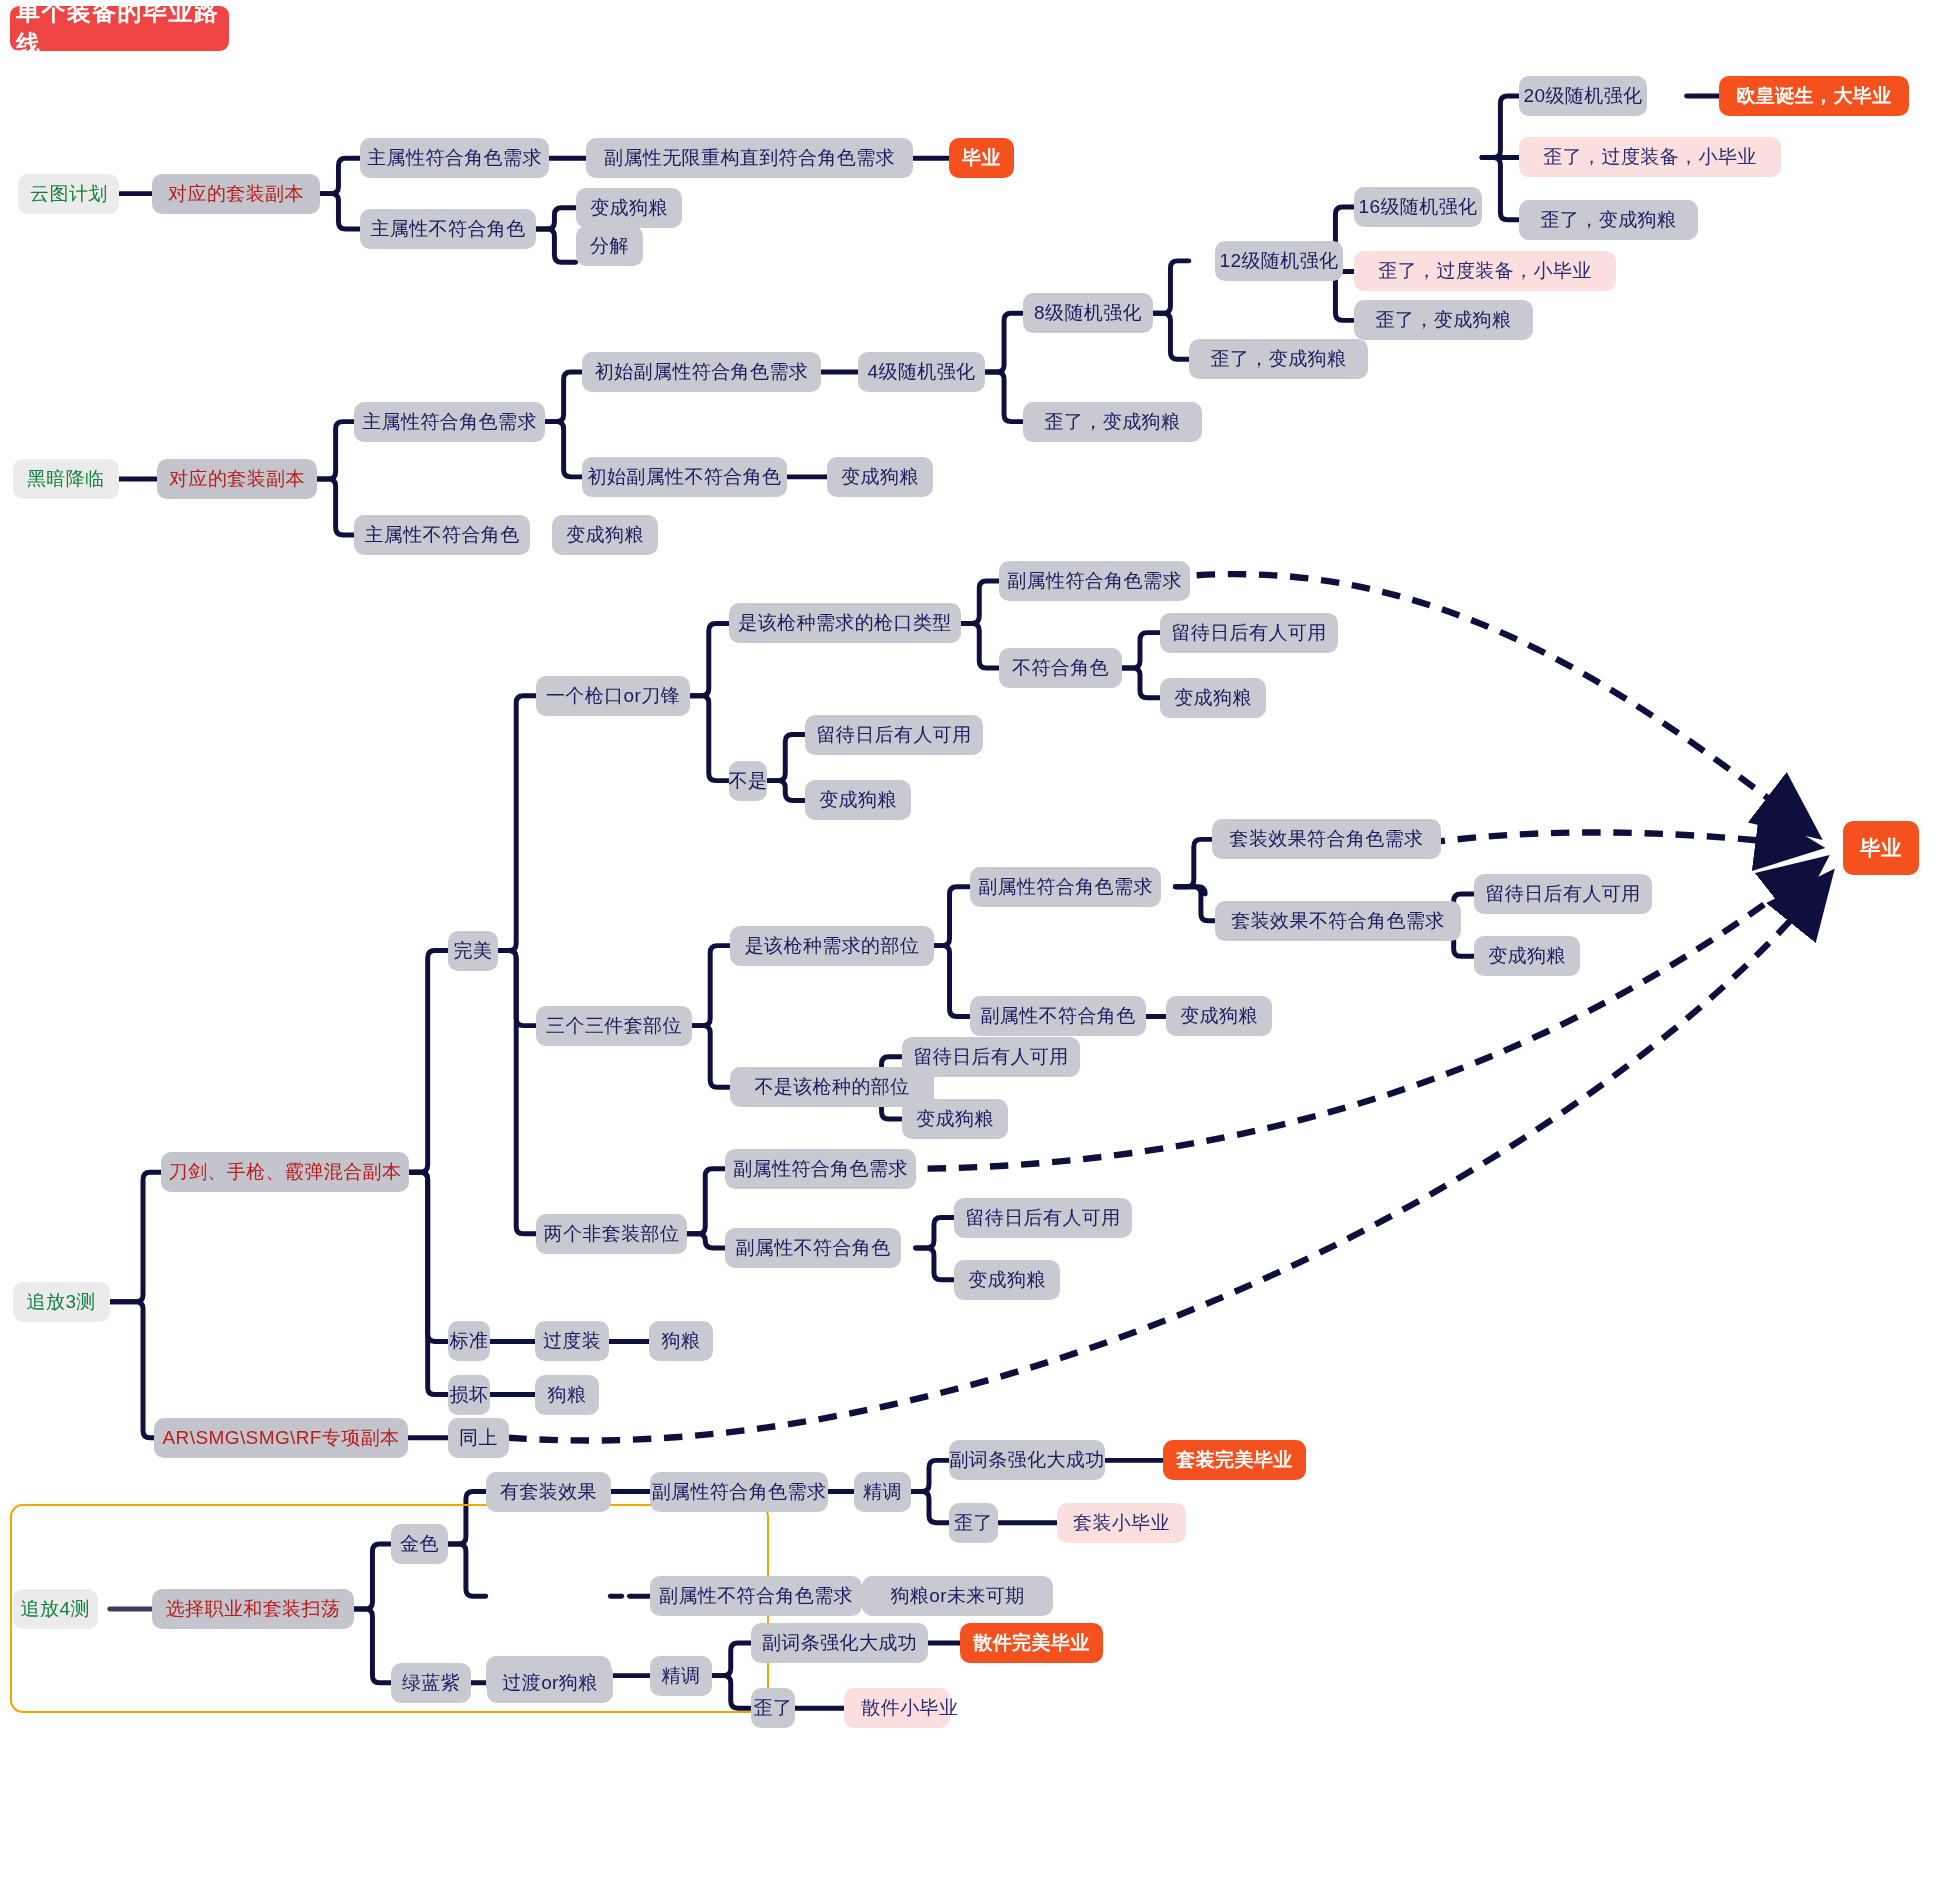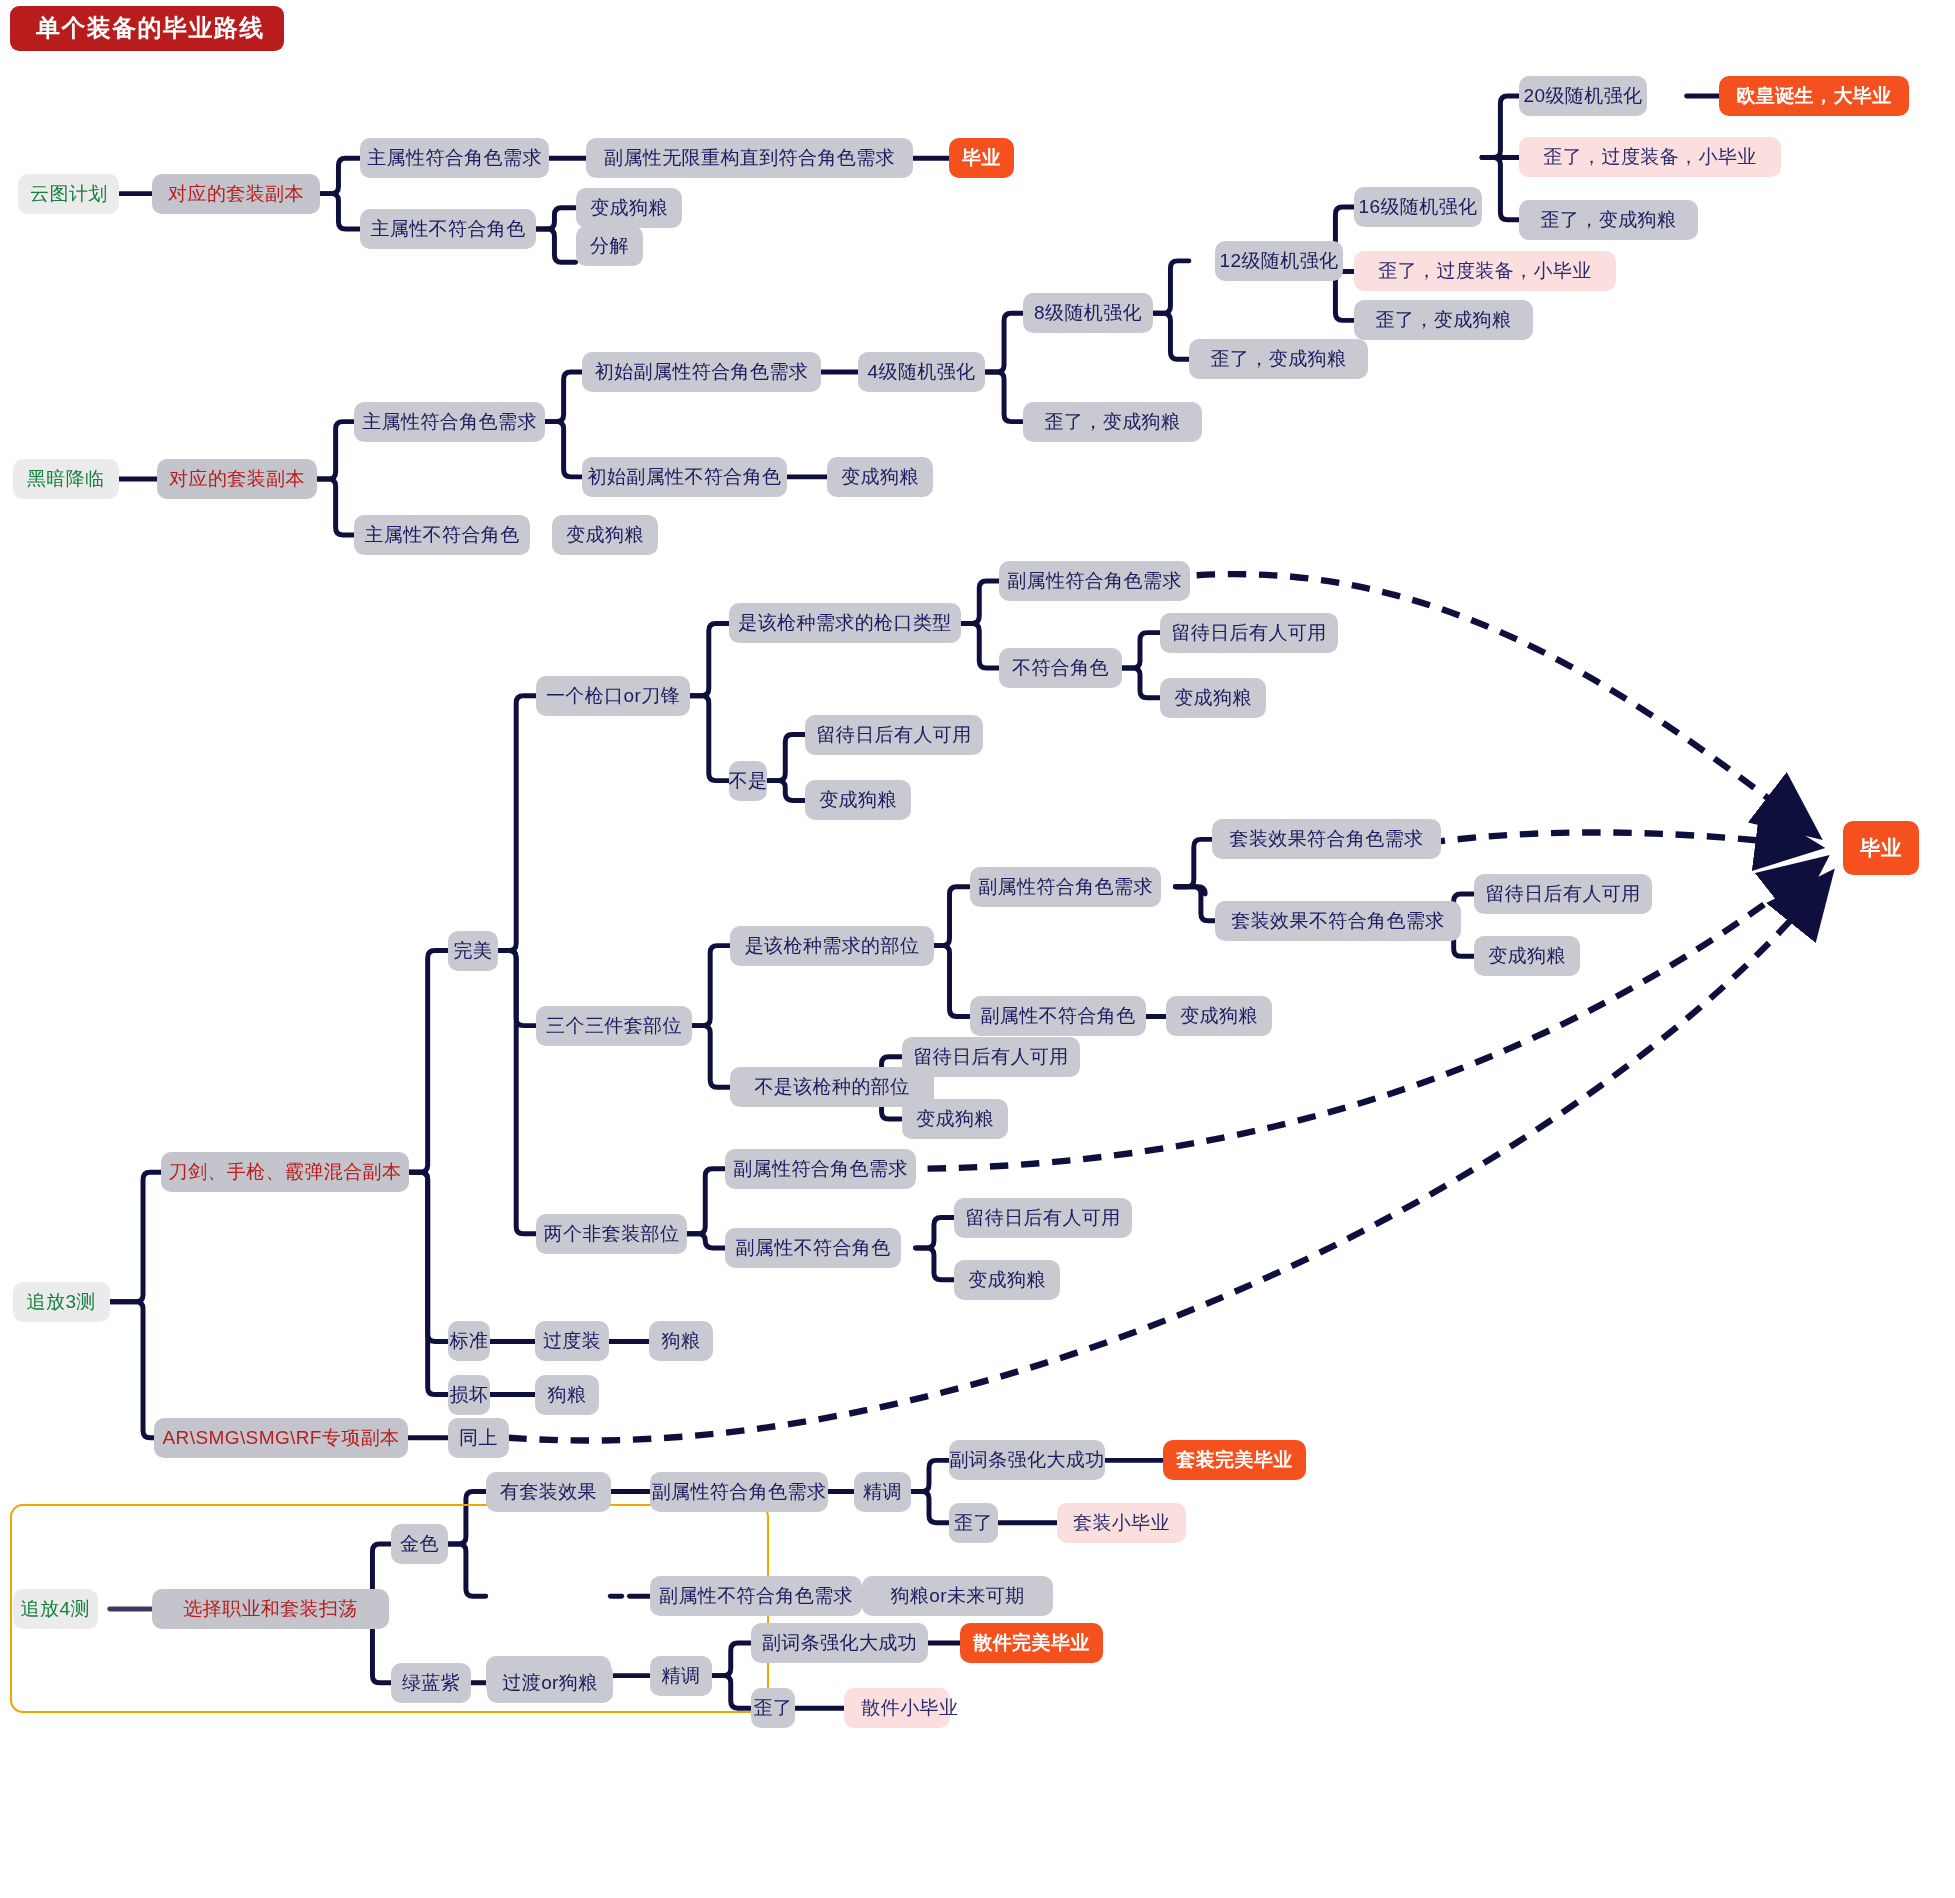--- a/index.html
+++ b/index.html
@@ -22,24 +22,24 @@
     padding:0 11.3px;
     letter-spacing:0.4px;
   }
   .n-root{background:#ebebeb;color:#15803d;}
   .n-gray{background:#c9c9d2;color:#1b1b5e;}
   .n-gray2{background:#c4c4cc;color:#b91c1c;}
   .n-pink{background:#fbdede;color:#2b2b6e;}
   .n-orange{background:#f4511e;color:#ffffff;font-weight:bold;}
 
   #title{
-    position:absolute;left:10px;top:5.7px;width:274px;height:45px;
-    background:#b91c1c;border-radius:9.2px;
+    position:absolute;left:10px;top:5.7px;width:219px;height:45px;
+    background:#ef4444;border-radius:9.2px;
     display:flex;align-items:center;justify-content:flex-start;
-    padding-left:26px;box-sizing:border-box;
+    padding-left:6px;box-sizing:border-box;
   }
   #title span{
     color:#ffffff;font-size:24px;font-weight:bold;letter-spacing:1.4px;
     font-family:"Liberation Sans","DejaVu Sans",sans-serif;
   }
 
   #group4 {
     position:absolute;left:10px;top:1504px;width:755px;height:205px;
     border:2.8px solid #f0a500;border-radius:12.7px;background:transparent;
   }
@@ -229,21 +229,21 @@
   <div class="node n-gray" style="left:649px;top:1321px;width:64px;height:40px;">狗粮</div>
   <div class="node n-gray" style="left:448px;top:1375px;width:42px;height:40px;">损坏</div>
   <div class="node n-gray" style="left:535px;top:1375px;width:64px;height:40px;">狗粮</div>
   <div class="node n-gray2" style="left:154px;top:1418px;width:254px;height:40px;">AR\SMG\SMG\RF专项副本</div>
   <div class="node n-gray" style="left:448px;top:1418px;width:61px;height:40px;">同上</div>
   <div class="node n-orange" style="left:1843px;top:821px;width:76px;height:54px;font-size:20.5px;">毕业</div>
 
   <div id="group4"></div>
 
   <div class="node n-root" style="left:12.7px;top:1589px;width:85px;height:40px;">追放4测</div>
-  <div class="node n-gray2" style="left:152px;top:1589px;width:237px;height:40px;">选择职业和套装扫荡</div>
+  <div class="node n-gray2" style="left:152px;top:1589px;width:202px;height:40px;">选择职业和套装扫荡</div>
   <div class="node n-gray" style="left:391px;top:1524px;width:57px;height:40px;">金色</div>
   <div class="node n-gray" style="left:486px;top:1472px;width:125px;height:40px;">有套装效果</div>
   <div class="node n-gray" style="left:650px;top:1472px;width:178px;height:40px;">副属性符合角色需求</div>
   <div class="node n-gray" style="left:854px;top:1472px;width:57px;height:40px;">精调</div>
   <div class="node n-gray" style="left:949px;top:1440px;width:156px;height:40px;">副词条强化大成功</div>
   <div class="node n-orange" style="left:1163px;top:1440px;width:143px;height:40px;">套装完美毕业</div>
   <div class="node n-gray" style="left:949px;top:1503px;width:49px;height:40px;">歪了</div>
   <div class="node n-pink" style="left:1057px;top:1503px;width:129px;height:40px;">套装小毕业</div>
   <div class="node n-gray" style="left:650px;top:1576px;width:212px;height:40px;">副属性不符合角色需求</div>
   <div class="node n-gray" style="left:862px;top:1576px;width:191px;height:40px;">狗粮or未来可期</div>

